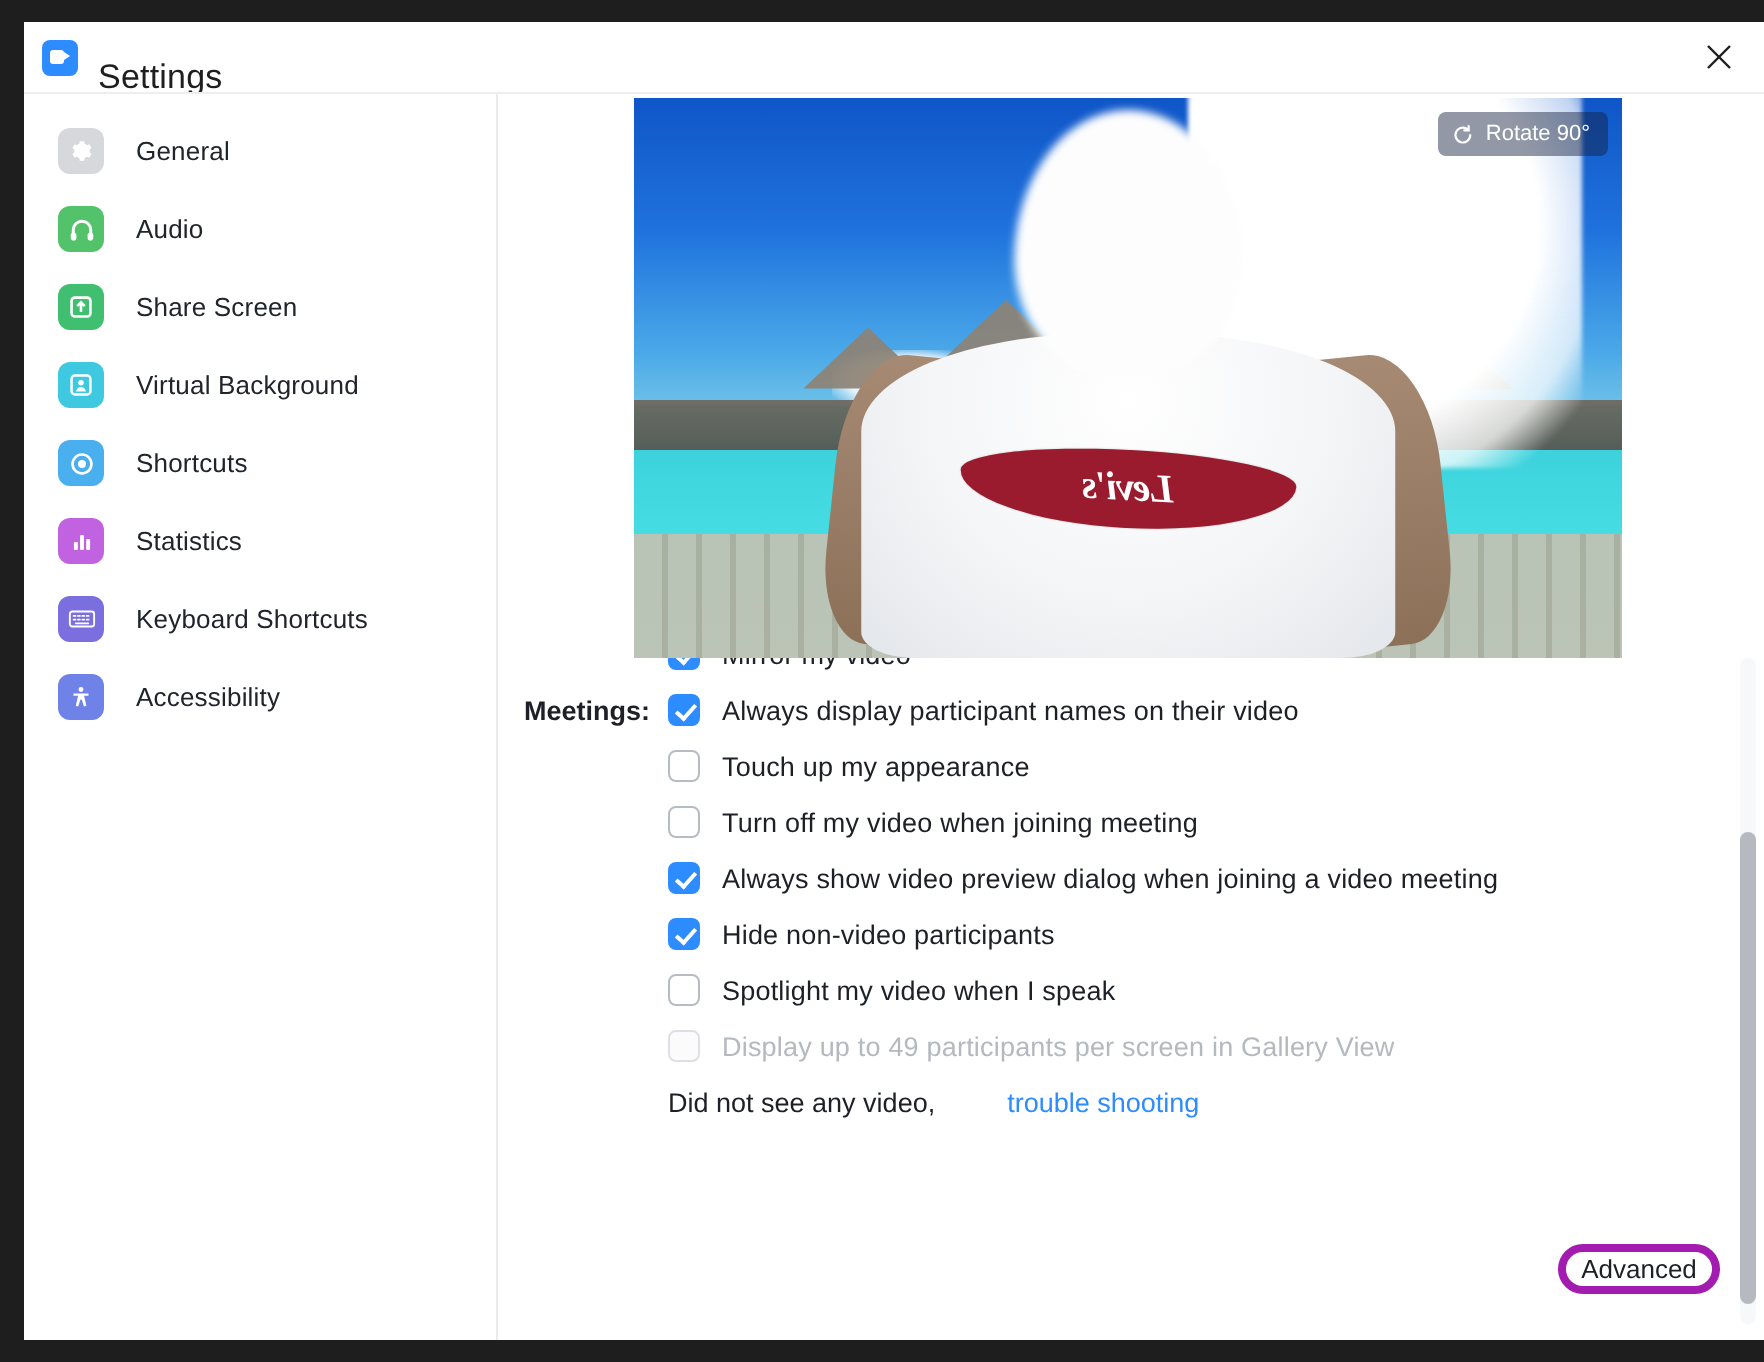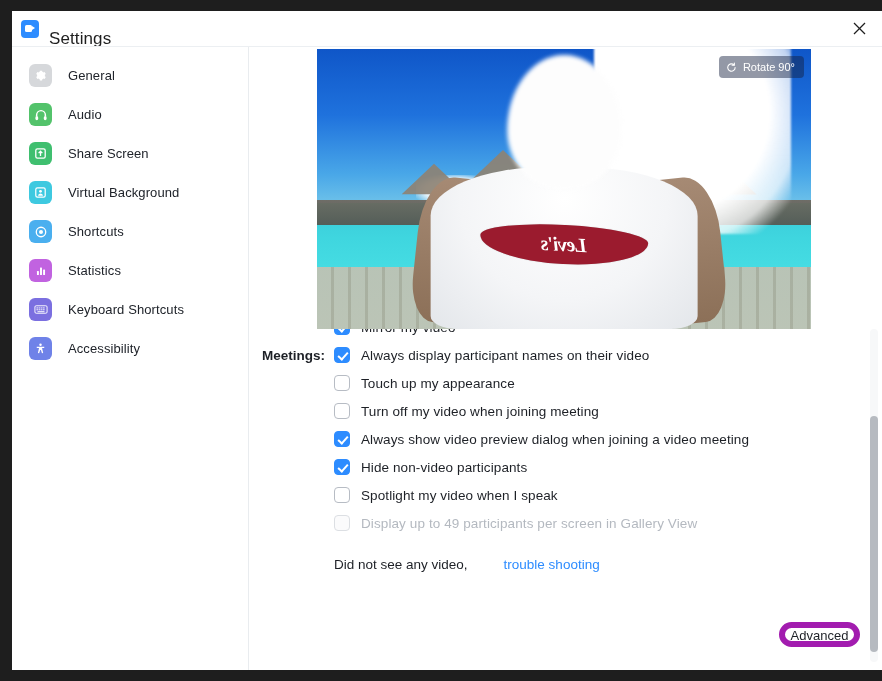--- a/index.html
+++ b/index.html
@@ -314,41 +314,41 @@
     margin-left: 11px;
     font-size: 13.5px;
     color: #1d2026;
     letter-spacing: .1px;
     white-space: nowrap;
   }
   .opt-text.disabled { color: #b4b9c0; }
 
   .note-row {
     display: flex;
-    align-items: flex-end;
+    align-items: flex-start;
     height: 28px;
     padding-left: 85px;
     margin-top: 7px;
   }
   .note-text { font-size: 13.5px; color: #1d2026; }
   .note-link {
     font-size: 13.5px;
     color: #2d8cff;
     margin-left: 8px;
     cursor: pointer;
     text-decoration: none;
     padding-left: 28px;
   }
 
   
   #advanced-btn {
     position: absolute;
     right: 22px; bottom: 23px;
     width: 81px; height: 25px;
-    border: 6px solid #a21caf;
+    border: 4px solid #a21caf;
     border-radius: 13px;
     background: #ffffff;
     font-size: 13px;
     color: #1d2026;
     cursor: pointer;
     font-family: "Liberation Sans", sans-serif;
   }
 
   
   #vscroll {

